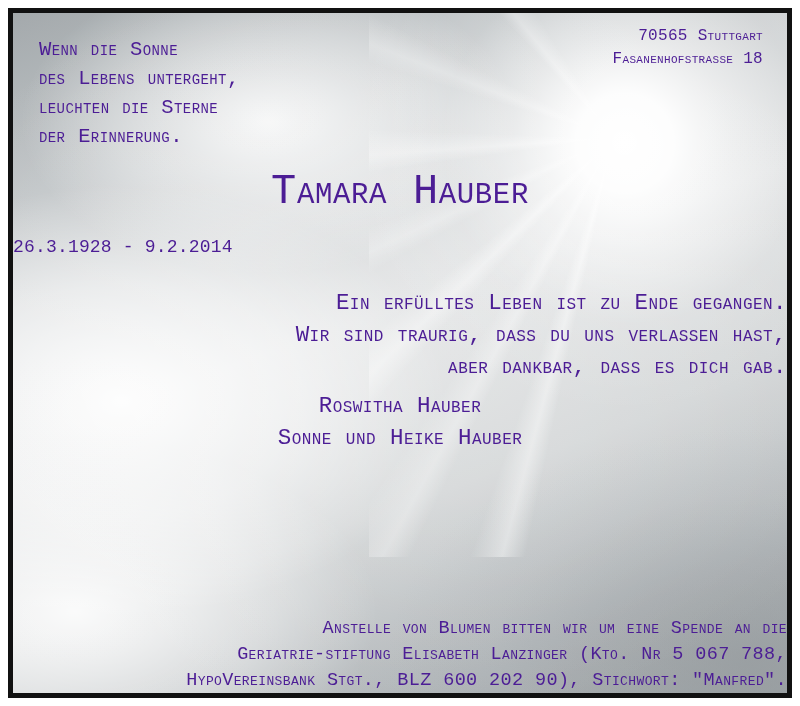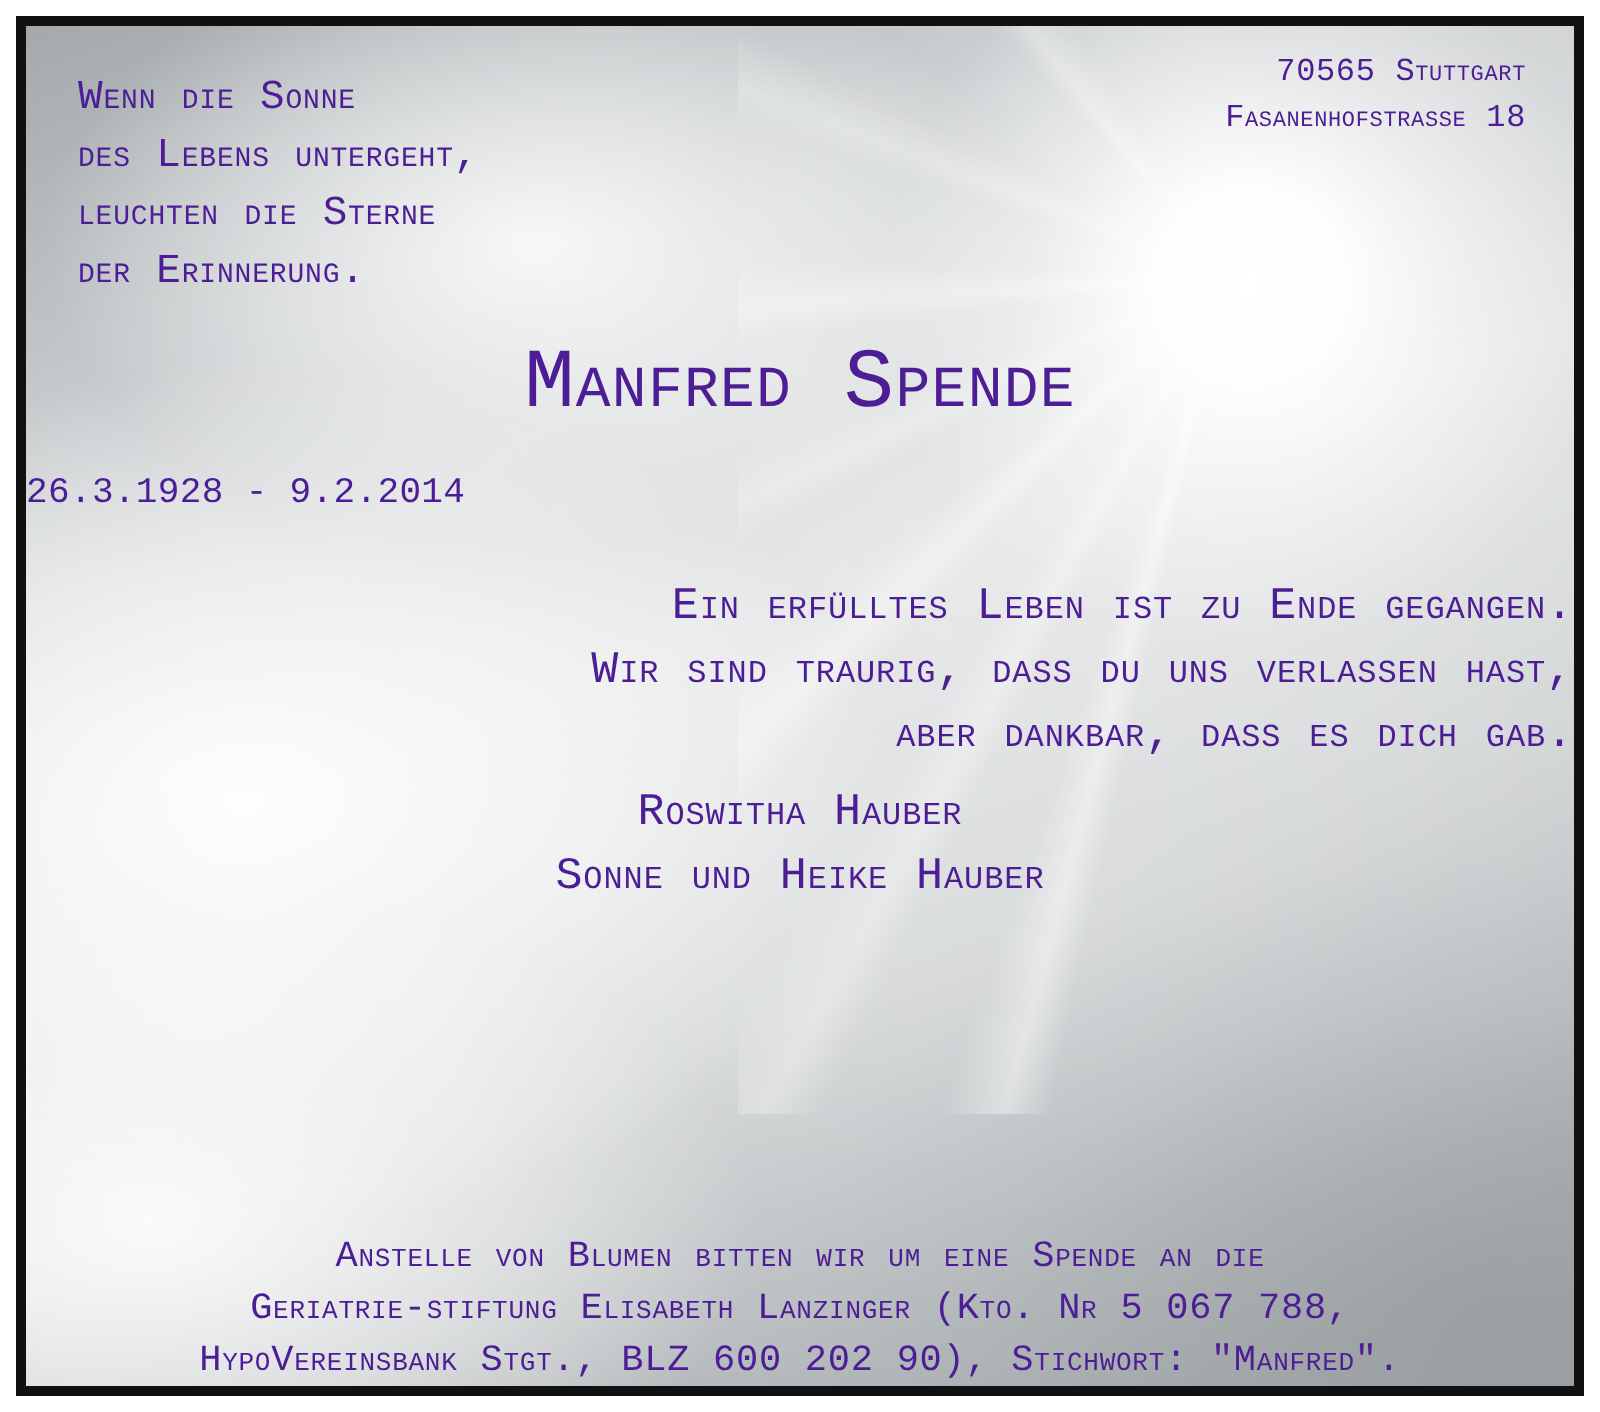--- a/index.html
+++ b/index.html
@@ -150,21 +150,21 @@
     right: 0;
     top: 497px;
     text-align: center;
     font-size: 22.5px;
     line-height: 1.42;
   }
   .donation {
     left: 0;
     right: 0;
     top: 603px;
-    text-align: center;
+    text-align: right;
     font-size: 18.5px;
     line-height: 1.40;
   }
 </style>
 </head>
 <body>
 
 <div class="obituary">
   <div class="frame">
     <div class="sky"></div>
@@ -178,21 +178,21 @@
         <div>des Lebens untergeht,</div>
         <div>leuchten die Sterne</div>
         <div>der Erinnerung.</div>
       </div>
 
       <div class="t address">
         <div>70565 Stuttgart</div>
         <div>Fasanenhofstrasse 18</div>
       </div>
 
-      <div class="t name">Manfred Spende</div>
+      <div class="t name">Tamara Hauber</div>
 
       <div class="t dates">26.3.1928 - 9.2.2014</div>
 
       <div class="t poem">
         <div>Ein erfülltes Leben ist zu Ende gegangen.</div>
         <div>Wir sind traurig, dass du uns verlassen hast,</div>
         <div>aber dankbar, dass es dich gab.</div>
       </div>
 
       <div class="t family">

